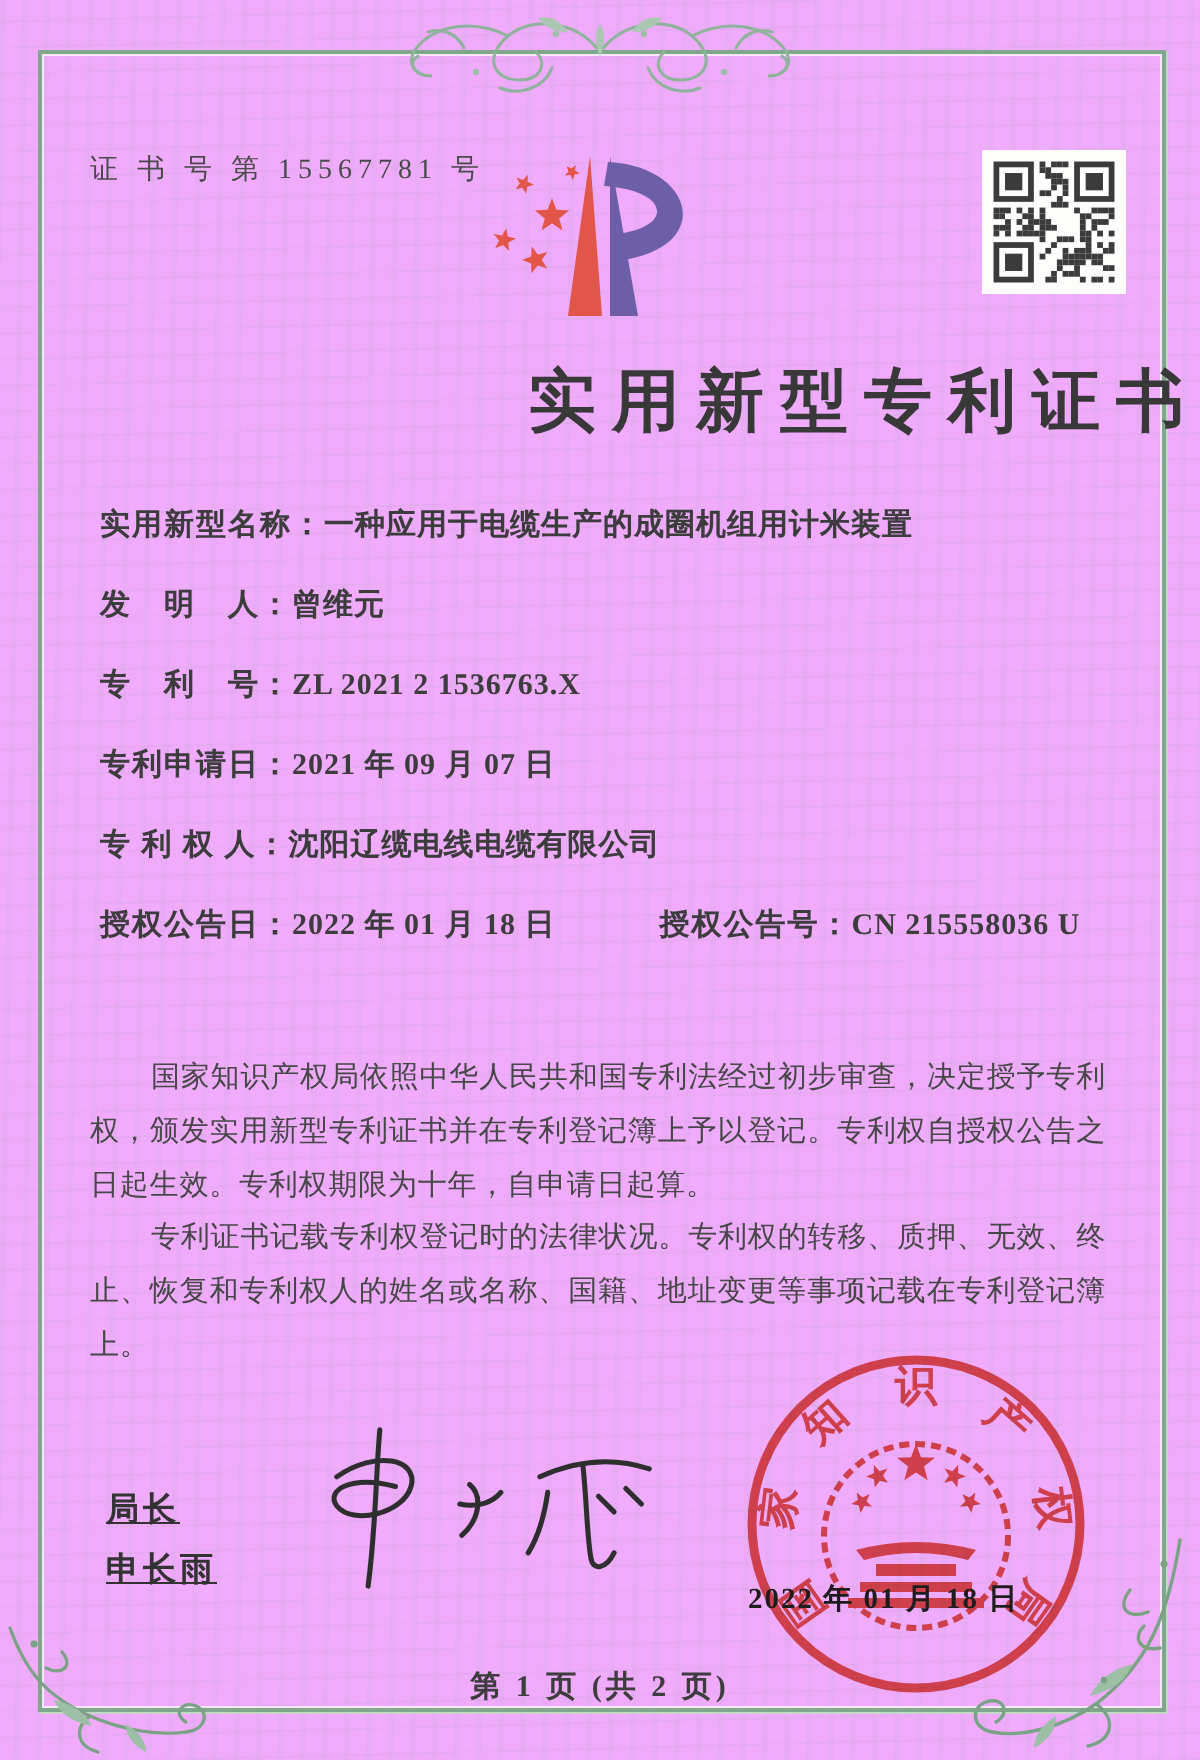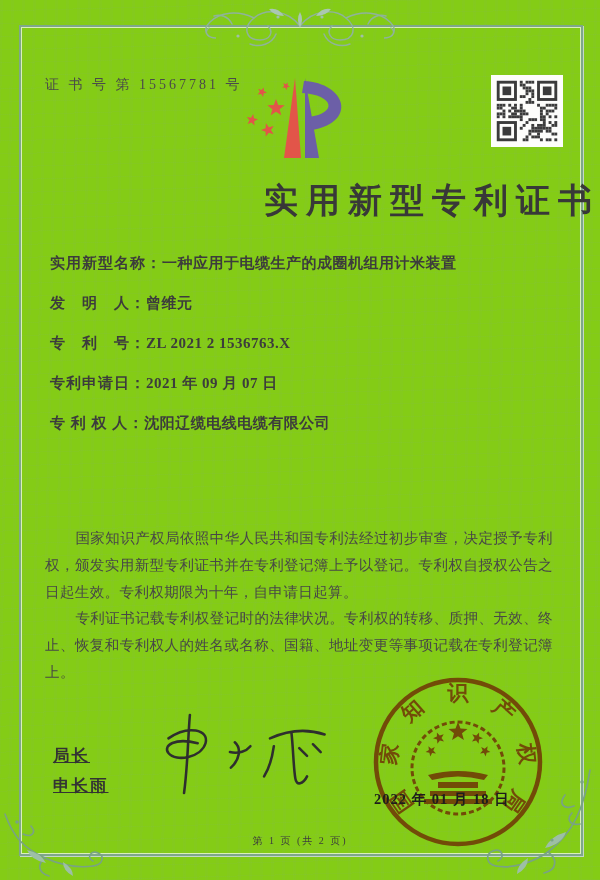--- a/index.html
+++ b/index.html
@@ -1,17 +1,17 @@
 <!DOCTYPE html>
 <html><head>
 <meta charset="utf-8">
 <style>
   html,body{margin:0;padding:0;background:#fff;}
   .page{position:relative;width:600px;height:880px;overflow:hidden;
-    background:#84cc16;font-family:"Liberation Serif","DejaVu Serif",serif;color:#3c3c3c;}
+    background:#f0abfc;font-family:"Liberation Serif","DejaVu Serif",serif;color:#3c3c3c;}
   .page::before{content:"";position:absolute;inset:0;pointer-events:none;
     background:
       repeating-linear-gradient(91deg, rgba(130,170,140,.06) 0 3px, transparent 3px 11px),
       repeating-linear-gradient(-1.5deg, rgba(130,170,140,.08) 0 1px, transparent 1px 13px);}
   .frame{position:absolute;left:19px;top:25px;right:17px;bottom:24px;
     border:2px solid #7fa78b;box-shadow:inset 0 0 0 1px rgba(255,255,255,.7),1px 1px 0 #c4d7c8;}
   .orn{position:absolute;pointer-events:none;}
   .orn-top{left:180px;top:2px;}
   .orn-bl{left:0px;top:810px;}
   .orn-br{left:482px;top:766px;}
@@ -20,29 +20,29 @@
   .qr{position:absolute;left:491px;top:75px;background:#fdfdfb;}
   .title{position:absolute;left:0;top:178px;width:100%;margin:0;text-align:right;
     font-size:34px;font-weight:700;letter-spacing:8px;color:#383838;}
   .fields{position:absolute;left:50px;top:252px;width:515px;font-size:15px;font-weight:bold;}
   .fields .row{margin-bottom:17px;line-height:23px;white-space:nowrap;}
   .fields .lbl{white-space:pre;letter-spacing:1px;}
   .fields .val{letter-spacing:.5px;}
   .fields .pair2{margin-left:52px;}
   .paras{position:absolute;left:45px;top:526px;width:508px;font-size:14.5px;line-height:1.85;
     color:#474747;text-align:justify;}
-  .paras p{margin:0;text-indent:2.1em;letter-spacing:.4px;font-family:Liberation Mono, monospace;}
+  .paras p{margin:0;text-indent:2.1em;letter-spacing:.4px;}
   .signer{position:absolute;left:53px;top:740px;font-family:"Liberation Sans","DejaVu Sans",sans-serif;
     font-size:16.5px;font-weight:700;color:#333;line-height:30px;letter-spacing:2px;text-decoration:underline;}
   .signature{position:absolute;left:145px;top:706px;}
   .seal{position:absolute;left:368px;top:672px;opacity:.9;mix-blend-mode:multiply;}
   .seal-date{position:absolute;left:374px;top:790px;font-size:14.5px;font-weight:700;color:#1d1d1d;
     letter-spacing:1px;z-index:3;}
-  .footer{position:absolute;left:0;top:834px;width:100%;text-align:center;font-size:10px;
-    letter-spacing:2px;color:#3d3d3d;}
+  .footer{position:absolute;left:0;top:834px;width:100%;text-align:center;font-size:15px;
+    letter-spacing:2px;color:#3d3d3d;font-weight:bold;}
 </style>
 </head>
 <body>
 
 <div class="page">
 
   <div class="frame"></div>
 
   <svg class="orn orn-top" width="240" height="48" viewBox="0 0 240 48">
     <g stroke="#8fb39a" fill="none" stroke-width="1.5" stroke-linecap="round">
@@ -242,20 +242,23 @@
     </div>
     <div class="row">
       <span class="lbl">专　利　号：</span><span class="val">ZL 2021 2 1536763.X</span>
     </div>
     <div class="row">
       <span class="lbl">专利申请日：</span><span class="val">2021 年 09 月 07 日</span>
     </div>
     <div class="row">
       <span class="lbl">专 利 权 人：</span><span class="val">沈阳辽缆电线电缆有限公司</span>
     </div>
+    <div class="row">
+      <span class="lbl">授权公告日：</span><span class="val">2022 年 01 月 18 日</span><span class="pair2"><span class="lbl">授权公告号：</span><span class="val">CN 215558036 U</span></span>
+    </div>
   </div>
 
   <div class="paras">
     <p>国家知识产权局依照中华人民共和国专利法经过初步审查，决定授予专利权，颁发实用新型专利证书并在专利登记簿上予以登记。专利权自授权公告之日起生效。专利权期限为十年，自申请日起算。</p>
     <p>专利证书记载专利权登记时的法律状况。专利权的转移、质押、无效、终止、恢复和专利权人的姓名或名称、国籍、地址变更等事项记载在专利登记簿上。</p>
   </div>
 
   <div class="signer">
     <div>局长</div>
     <div>申长雨</div>

